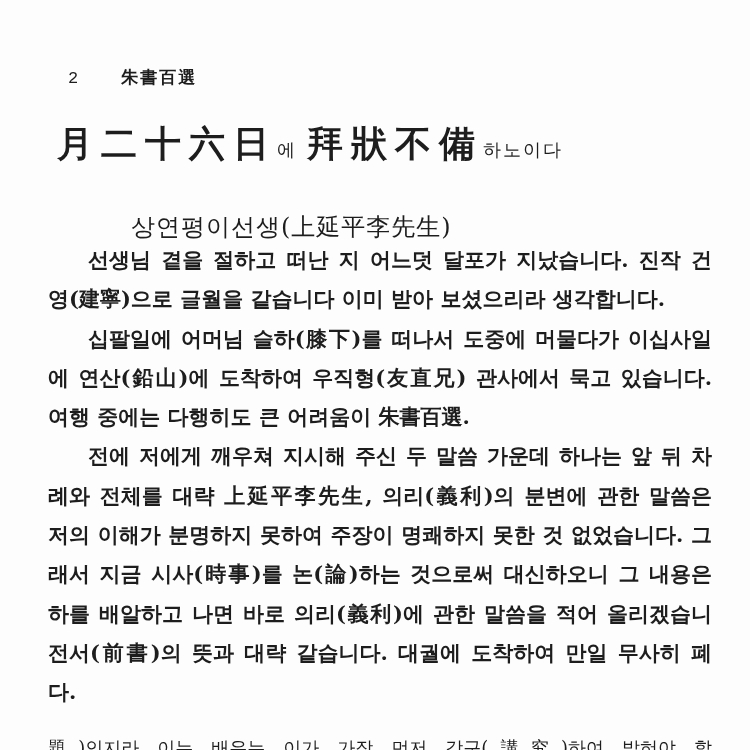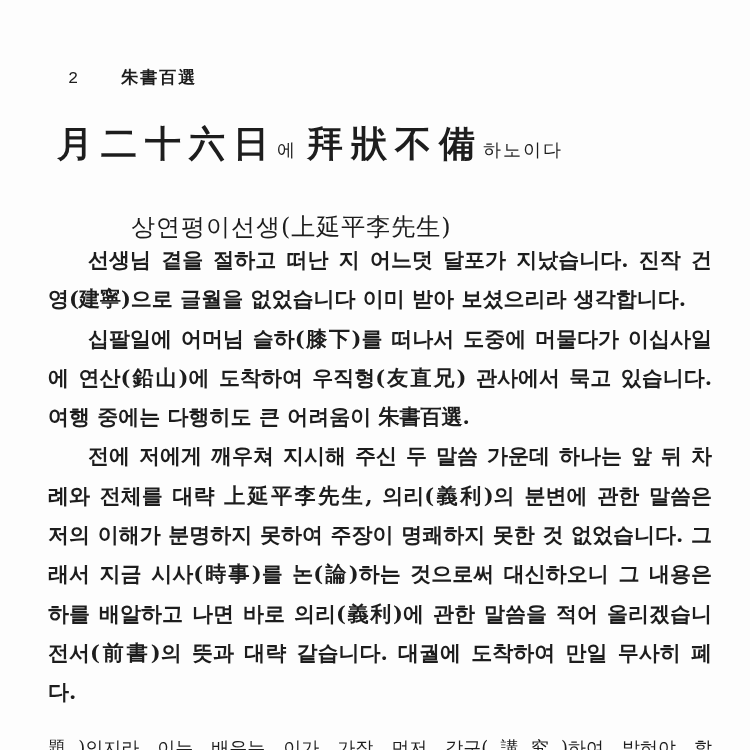--- a/index.html
+++ b/index.html
@@ -65,21 +65,21 @@
 
   <div class="letter-title">
     <span class="hanja">月二十六日</span><span class="particle">에</span><span class="gap"></span><span class="hanja">拜狀不備</span><span class="particle">하노이다</span>
   </div>
 
   <div class="section-heading">상연평이선생(上延平李先生)</div>
 
   <div class="body-text">
 
   <div class="body-line indent">선생님 곁을 절하고 떠난 지 어느덧 달포가 지났습니다. 진작 건</div>
-      <div class="body-line last">영(建寧)으로 글월을 없었습니다 이미 받아 보셨으리라 생각합니다.</div>
+      <div class="body-line last">영(建寧)으로 글월을 같습니다 이미 받아 보셨으리라 생각합니다.</div>
       <div class="body-line indent">십팔일에 어머님 슬하(膝下)를 떠나서 도중에 머물다가 이십사일</div>
       <div class="body-line">에 연산(鉛山)에 도착하여 우직형(友直兄) 관사에서 묵고 있습니다.</div>
       <div class="body-line last">여행 중에는 다행히도 큰 어려움이 朱書百選.</div>
       <div class="body-line indent">전에 저에게 깨우쳐 지시해 주신 두 말씀 가운데 하나는 앞 뒤 차</div>
       <div class="body-line">례와 전체를 대략 上延平李先生, 의리(義利)의 분변에 관한 말씀은</div>
       <div class="body-line">저의 이해가 분명하지 못하여 주장이 명쾌하지 못한 것 없었습니다. 그</div>
       <div class="body-line">래서 지금 시사(時事)를 논(論)하는 것으로써 대신하오니 그 내용은</div>
       <div class="body-line">하를 배알하고 나면 바로 의리(義利)에 관한 말씀을 적어 올리겠습니</div>
       <div class="body-line">전서(前書)의 뜻과 대략 같습니다. 대궐에 도착하여 만일 무사히 폐</div>
       <div class="body-line last">다.</div>

